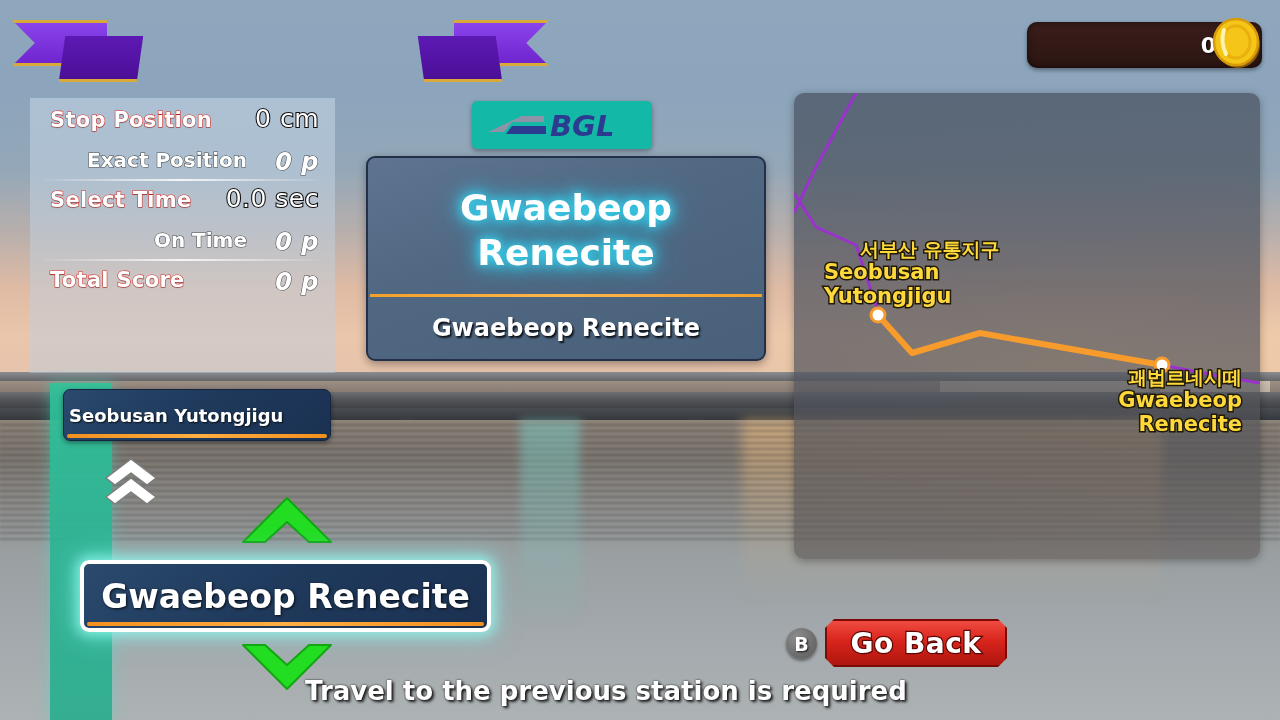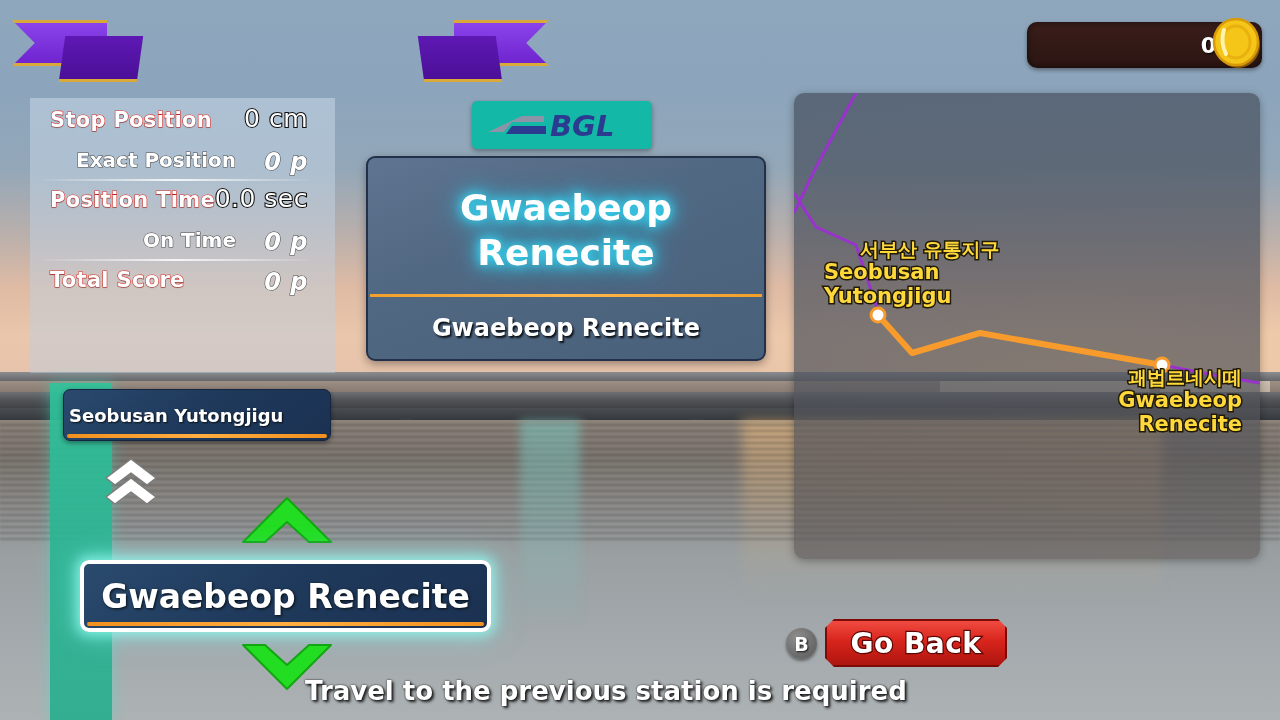--- a/index.html
+++ b/index.html
@@ -124,21 +124,21 @@
     text-shadow: 1px 1px 2px rgba(0,0,0,.9);
   }
   .coin-icon {
     position: absolute; right: 14px; top: 14px; width: 58px; height: 58px;
   }
 
   
   .stats {
     position: absolute; left: 30px; top: 98px; width: 305px; height: 275px;
     background: linear-gradient(180deg, rgba(200,216,232,.55) 0%, rgba(186,205,223,.45) 100%);
-    padding: 6px 23px 0 10px;
+    padding: 6px 12px 0 10px;
   }
   .srow { position: relative; height: 38px; }
   .srow.sub { height: 36px; }
   .slabel {
     position: absolute; left: 10px; top: 4px;
     font-size: 21px; font-weight: 700; color: #fff;
     -webkit-text-stroke: 1.2px #E2342E; paint-order: stroke fill;
     text-shadow: 0 1px 1px rgba(0,0,0,.25);
     letter-spacing: .3px;
   }
@@ -339,21 +339,21 @@
       <span class="slabel">Stop Position</span>
       <span class="sval">0 cm</span>
     </div>
     <div class="srow sub">
       <span class="ssub">Exact Position</span>
       <span class="sval plain">0 p</span>
     </div>
     <div class="sdiv"></div>
 
     <div class="srow">
-      <span class="slabel">Position Time</span>
+      <span class="slabel">Select Time</span>
       <span class="sval">0.0 sec</span>
     </div>
     <div class="srow sub">
       <span class="ssub">On Time</span>
       <span class="sval plain">0 p</span>
     </div>
     <div class="sdiv"></div>
 
     <div class="srow">
       <span class="slabel">Total Score</span>

